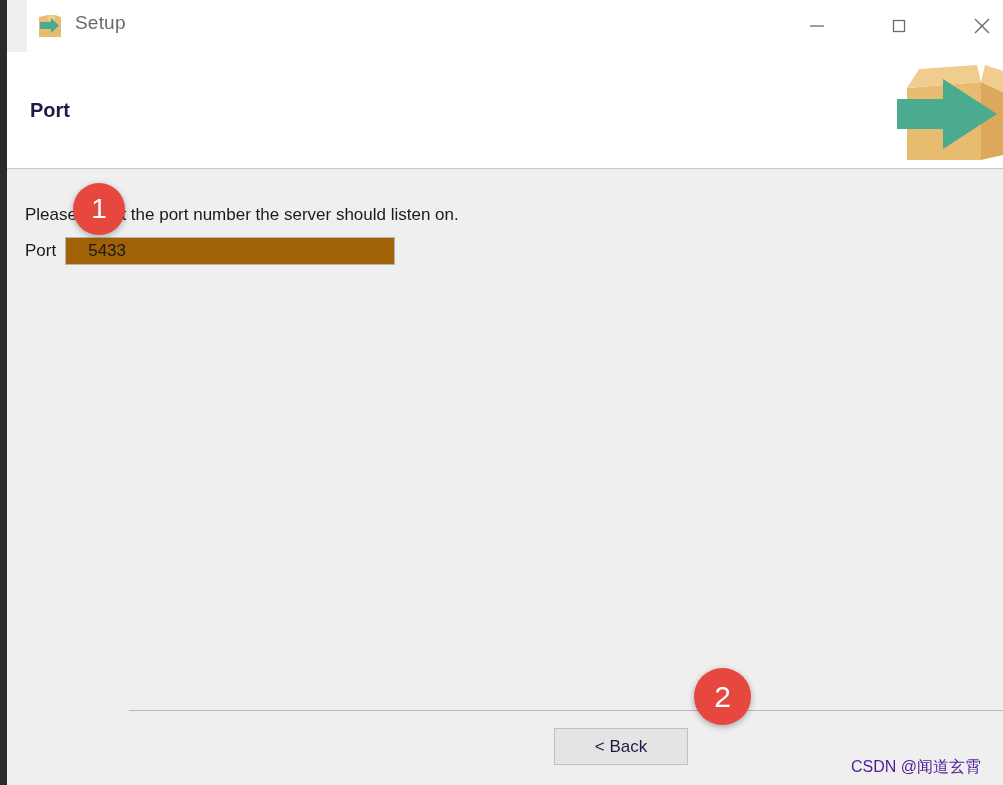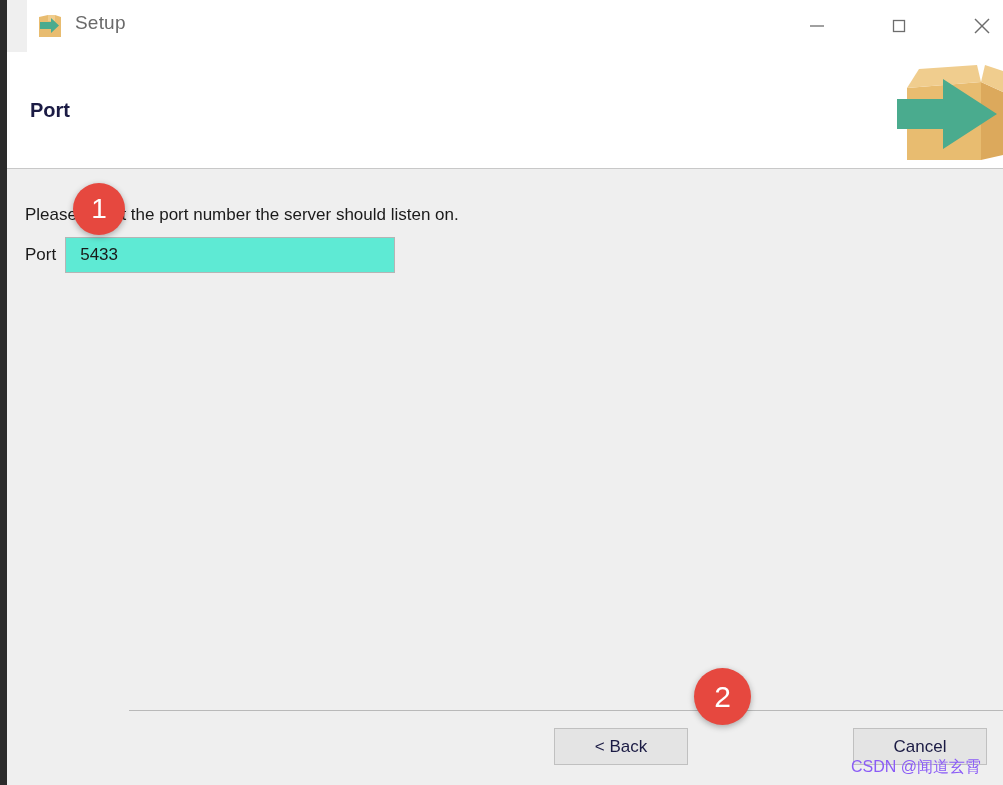--- a/index.html
+++ b/index.html
@@ -107,28 +107,28 @@
     display: flex;
     align-items: center;
   }
   .port-label {
     font-size: 17px;
     color: #1a1a1a;
     margin-right: 9px;
   }
   .port-input {
     width: 330px;
-    height: 36px;
+    height: 28px;
     box-sizing: border-box;
-    background: #5eead4;
+    background: #a16207;
     border: 1px solid #b5b5b5;
     font-family: "Liberation Sans", sans-serif;
     font-size: 17px;
     color: #1a1a1a;
-    padding: 0 14px;
+    padding: 0 22px;
     outline: none;
   }
 
   
   .footer-label {
     position: absolute;
     left: 0px; top: 531px;
     font-size: 17px;
     color: #8a8a96;
   }
@@ -184,21 +184,21 @@
   .badge-2 {
     left: 694px; top: 668px;
     width: 57px; height: 57px;
     font-size: 30px;
   }
 
   .watermark {
     position: absolute;
     left: 851px; top: 757px;
     font-size: 16px;
-    color: #8b5cf6;
+    color: #4c1d95;
     white-space: nowrap;
     z-index: 35;
   }
 </style>
 </head>
 <body>
 
 <div class="left-edge"></div>
 
 <div class="window">
@@ -267,20 +267,19 @@
     <div class="port-row">
       <span class="port-label">Port</span>
       <input class="port-input" type="text" value="5433" style="">
     </div>
 
     <div class="footer-label">InstallBuilder</div>
     <div class="footer-rule"></div>
     <div class="footer-rule-mask"></div>
 
     <button class="btn btn-back">&lt; Back</button>
-    <button class="btn btn-cancel">Cancel</button>
   </div>
 </div>
 
 <div class="badge badge-1">1</div>
 <div class="badge badge-2">2</div>
 
 <div class="watermark">CSDN @闻道玄霄</div>
 
 </body></html>

